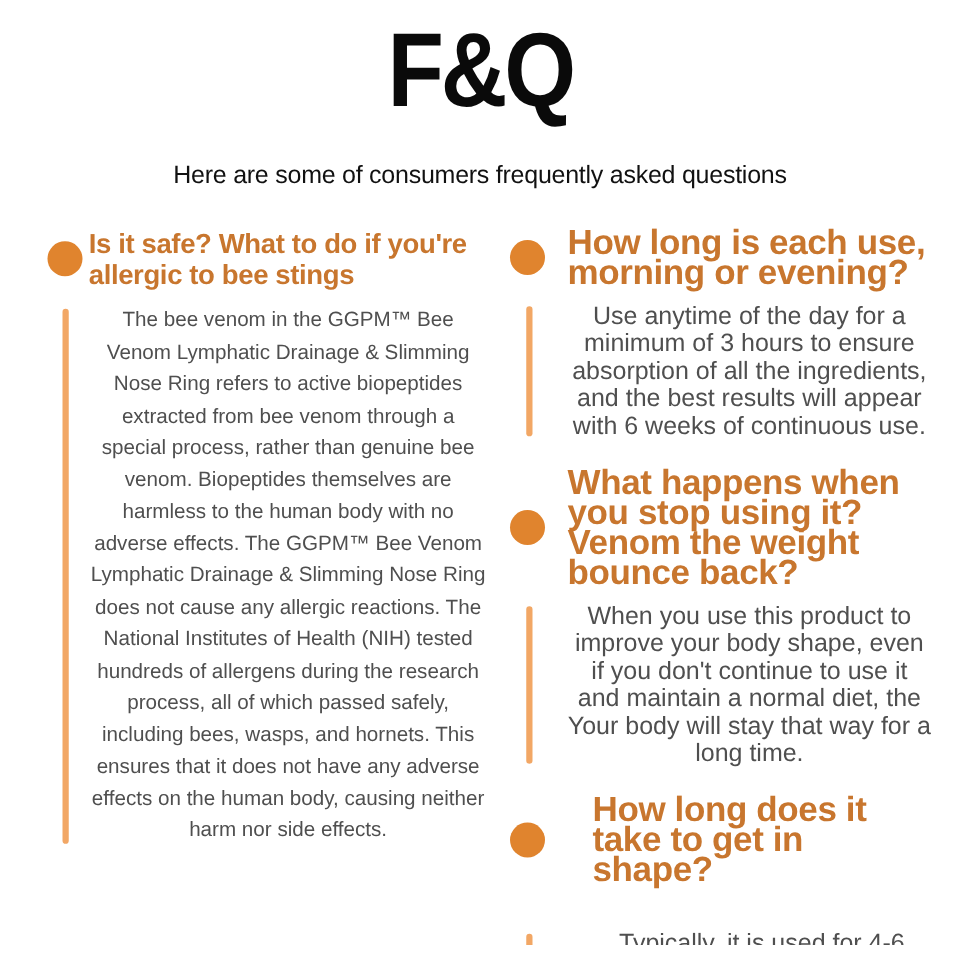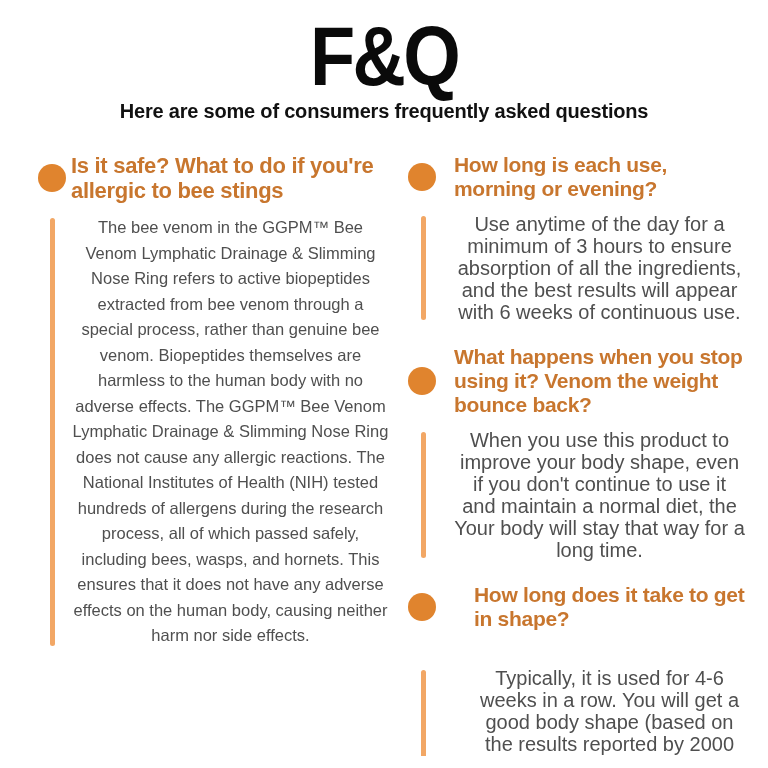--- a/index.html
+++ b/index.html
@@ -18,23 +18,23 @@
     display: inline-block;
     font-size: 84px;
     font-weight: bold;
     color: #0a0a0a;
     line-height: 1.0;
     letter-spacing: -3px;
     transform: scaleX(0.88);
     transform-origin: center;
   }
   .subtitle {
-    margin-top: 2px;
+    margin-top: 31px;
     font-size: 20px;
-    font-weight: bold;
+    font-weight: normal;
     color: #111111;
     letter-spacing: -0.2px;
   }
   
   .main {
     display: flex;
     margin-top: 30px;
     padding-left: 38px;
     padding-right: 23px;
   }
@@ -54,21 +54,21 @@
     justify-self: start;
   }
   .question {
     grid-column: 2;
     color: #c8762e;
     font-weight: bold;
     font-size: 22px;
     line-height: 25px;
     letter-spacing: -0.3px;
   }
-  .col-right .question { font-size: 21px; line-height: 24px; }
+  .col-right .question { font-size: 28px; line-height: 24px; }
   .bar-cell { grid-column: 1; justify-self: center; display: flex; }
   .bar {
     width: 5px;
     border-radius: 3px;
     background: #f2a765;
     margin: 3px 0;
   }
   .answer {
     grid-column: 2;
     color: #4f4f4f;

